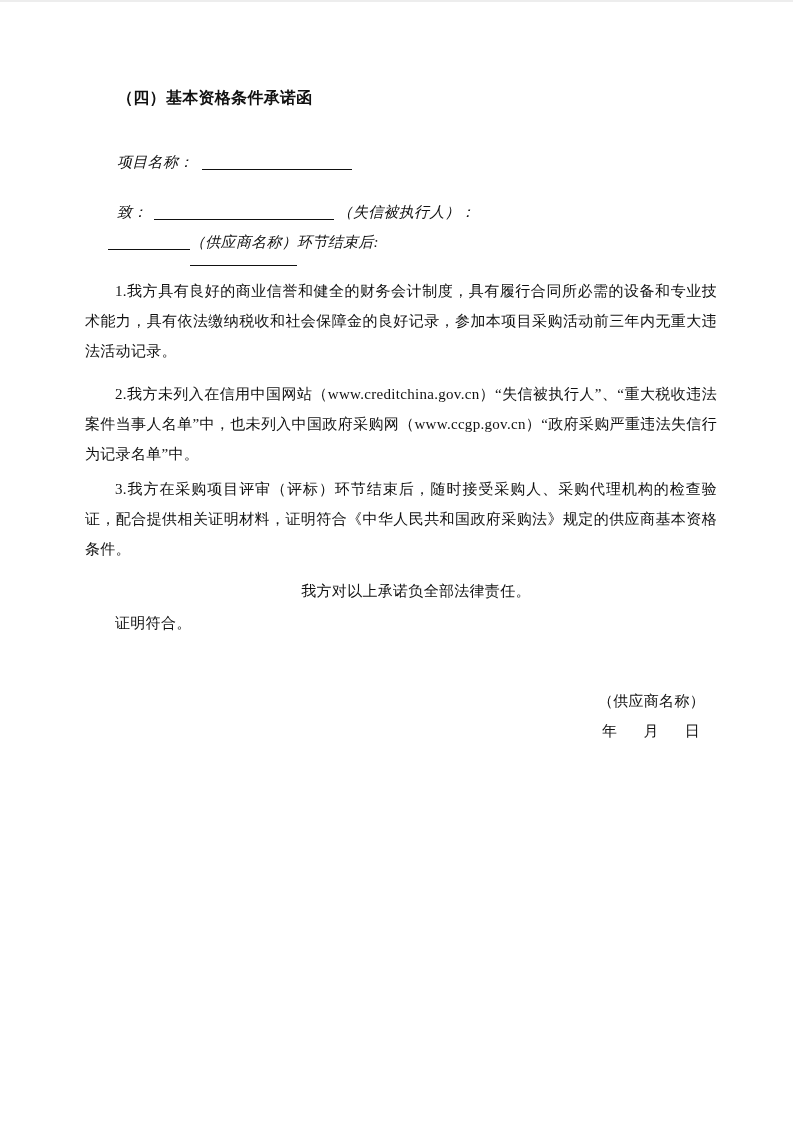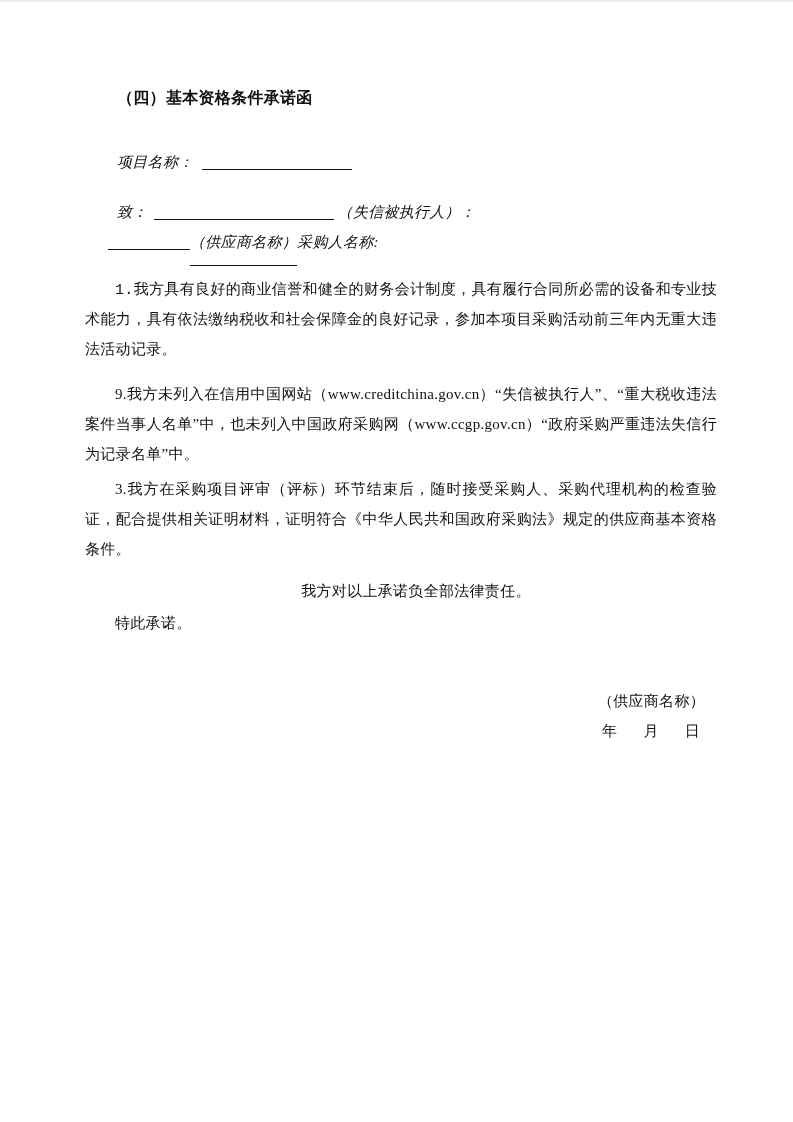--- a/index.html
+++ b/index.html
@@ -50,21 +50,21 @@
     border-bottom: 1px solid #111111;
     padding-bottom: 10px;
     line-height: 26px;
   }
   .para {
     margin: 0;
     text-align: justify;
     text-indent: 2em;
     line-height: 30px;
   }
-  .para-1 { margin-top: 10px; font-family: Liberation Mono, monospace; }
+  .para-1 { margin-top: 10px; }
   .para-2 { margin-top: 13px; }
   .para-3 { margin-top: 5px; }
   .statement {
     margin: 0;
     text-indent: 2em;
     line-height: 30px;
   }
   .statement-liability { margin-top: 12px; text-align: center; }
   .statement-closing   { margin-top: 2px; }
   .seal-line {
@@ -100,32 +100,32 @@
 
   <div class="line project-line">
     <span>项目名称：</span><span class="blank blank-project"></span>
   </div>
 
   <div class="line to-line">
     <span>致：</span><span class="blank blank-purchaser"></span><span>（失信被执行人）：</span>
   </div>
 
   <div class="line supplier-line">
-    <span class="blank blank-supplier"></span><span class="u-text">（供应商名称）</span><span>采购人名称:</span>
+    <span class="blank blank-supplier"></span><span class="u-text">（供应商名称）</span><span>环节结束后:</span>
   </div>
 
   <p class="para para-1">1.我方具有良好的商业信誉和健全的财务会计制度，具有履行合同所必需的设备和专业技术能力，具有依法缴纳税收和社会保障金的良好记录，参加本项目采购活动前三年内无重大违法活动记录。</p>
 
-  <p class="para para-2">9.我方未列入在信用中国网站（www.creditchina.gov.cn）“失信被执行人”、“重大税收违法案件当事人名单”中，也未列入中国政府采购网（www.ccgp.gov.cn）“政府采购严重违法失信行为记录名单”中。</p>
+  <p class="para para-2">2.我方未列入在信用中国网站（www.creditchina.gov.cn）“失信被执行人”、“重大税收违法案件当事人名单”中，也未列入中国政府采购网（www.ccgp.gov.cn）“政府采购严重违法失信行为记录名单”中。</p>
 
   <p class="para para-3">3.我方在采购项目评审（评标）环节结束后，随时接受采购人、采购代理机构的检查验证，配合提供相关证明材料，证明符合《中华人民共和国政府采购法》规定的供应商基本资格条件。</p>
 
   <p class="statement statement-liability">我方对以上承诺负全部法律责任。</p>
 
-  <p class="statement statement-closing">特此承诺。</p>
+  <p class="statement statement-closing">证明符合。</p>
 
   <div class="seal-line">（供应商名称）</div>
 
   <div class="date-line">
     <span>年</span><span>月</span><span>日</span>
   </div>
 
   <div class="page-number">- 30 -</div>
 
 </div>

